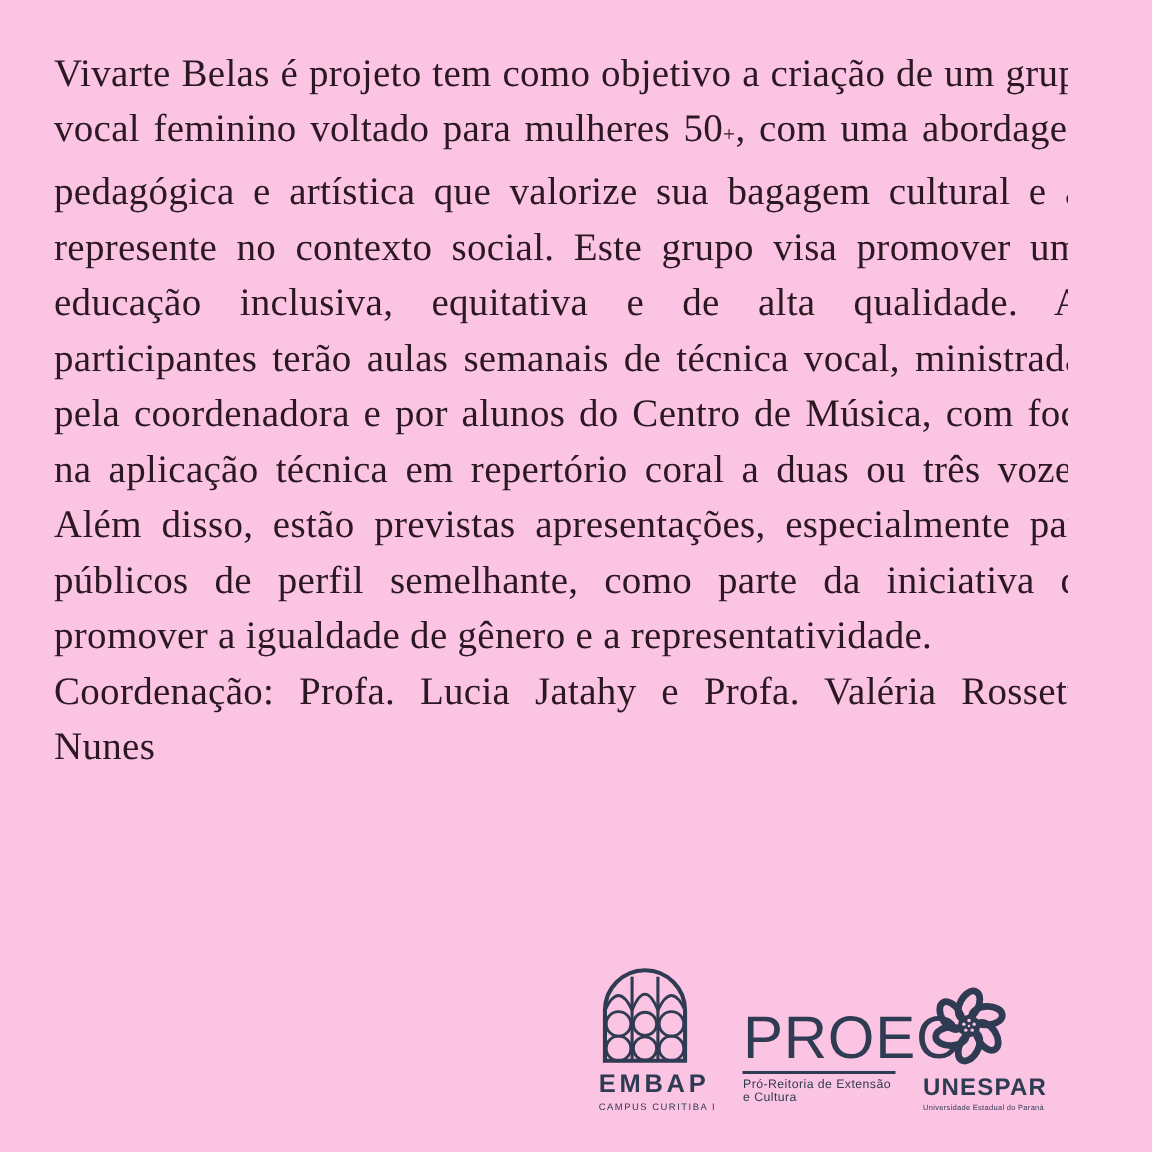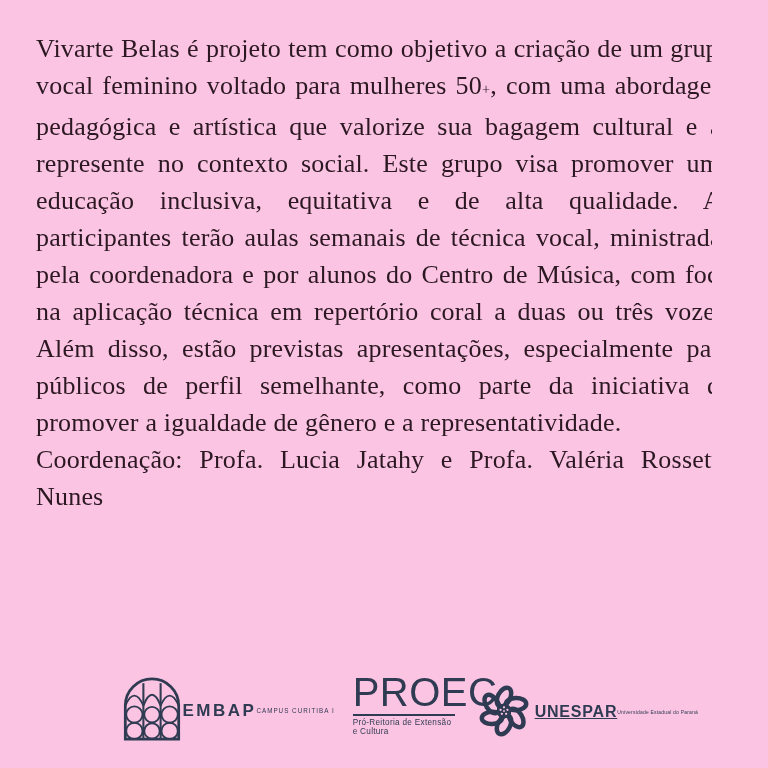--- a/index.html
+++ b/index.html
@@ -20,28 +20,28 @@
   }
   .plus{font-size:0.55em;}
   .coordination{
     text-align:justify;
   }
   .footer{
     position:absolute;right:14px;bottom:26px;
     display:flex;align-items:flex-end;gap:18px;
     color:var(--navy);font-family:"Liberation Sans",sans-serif;
   }
-  .logo-block{display:flex;flex-direction:row;align-items:center;}
+  .logo-block{display:flex;flex-direction:column;align-items:flex-start;}
   .embap-name{font-size:17px;font-weight:700;letter-spacing:2.5px;margin-top:3px;}
   .embap-sub{font-size:6.3px;letter-spacing:1px;margin-top:2px;white-space:nowrap;}
   .proec-block{width:102px;margin-bottom:6px;}
   .proec-name{font-size:40px;font-weight:400;letter-spacing:0.5px;line-height:1;}
   .proec-rule{border-top:2px solid var(--navy);margin-top:2px;margin-bottom:2px;}
   .proec-sub{font-size:8.2px;letter-spacing:0.3px;line-height:1.1;white-space:nowrap;}
-  .unespar-name{font-size:16px;font-weight:800;letter-spacing:0.8px;margin-top:2px;text-decoration:underline;}
+  .unespar-name{font-size:16px;font-weight:800;letter-spacing:0.8px;margin-top:2px;}
   .unespar-sub{font-size:5px;letter-spacing:0.2px;margin-top:1px;white-space:nowrap;}
   svg{display:block;}
 </style>
 </head>
 <body>
 
 <div class="poster">
 
   <div class="body-text">
     <span>Vivarte Belas é projeto tem como objetivo a criação de um grupo vocal feminino voltado para mulheres 50</span><span class="plus">+</span><span>, com uma abordagem pedagógica e artística que valorize sua bagagem cultural e as represente no contexto social. Este grupo visa promover uma educação inclusiva, equitativa e de alta qualidade. As participantes terão aulas semanais de técnica vocal, ministradas pela coordenadora e por alunos do Centro de Música, com foco na aplicação técnica em repertório coral a duas ou três vozes. Além disso, estão previstas apresentações, especialmente para públicos de perfil semelhante, como parte da iniciativa de promover a igualdade de gênero e a representatividade.</span>

